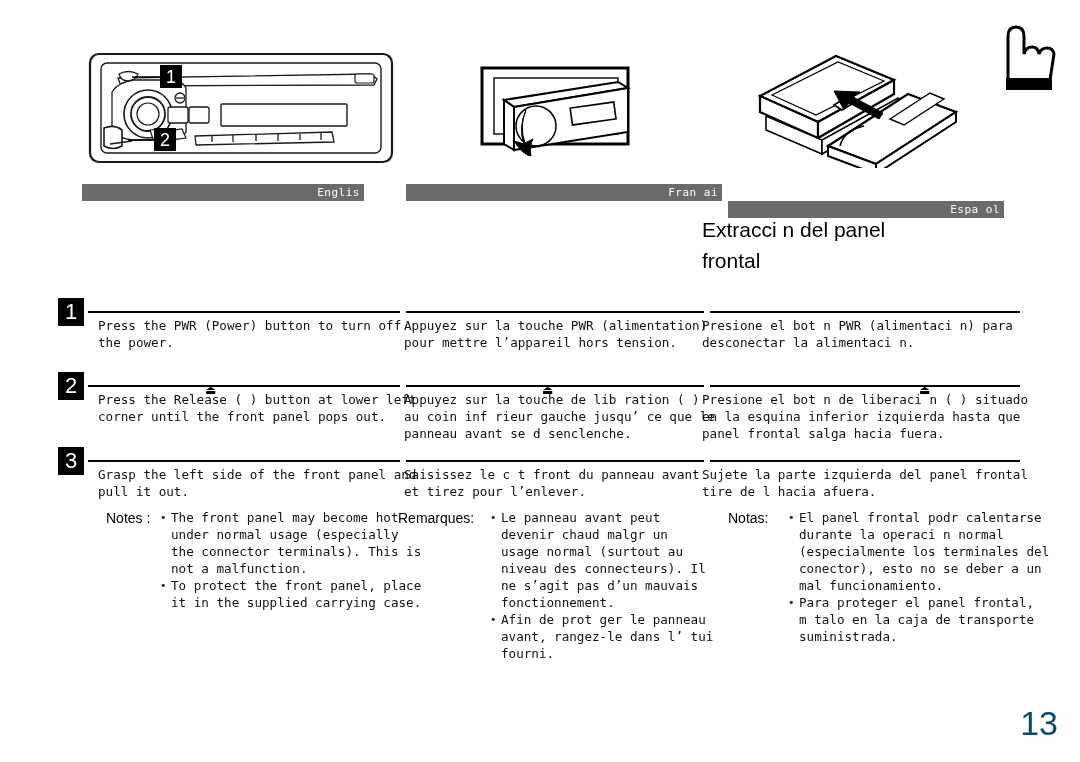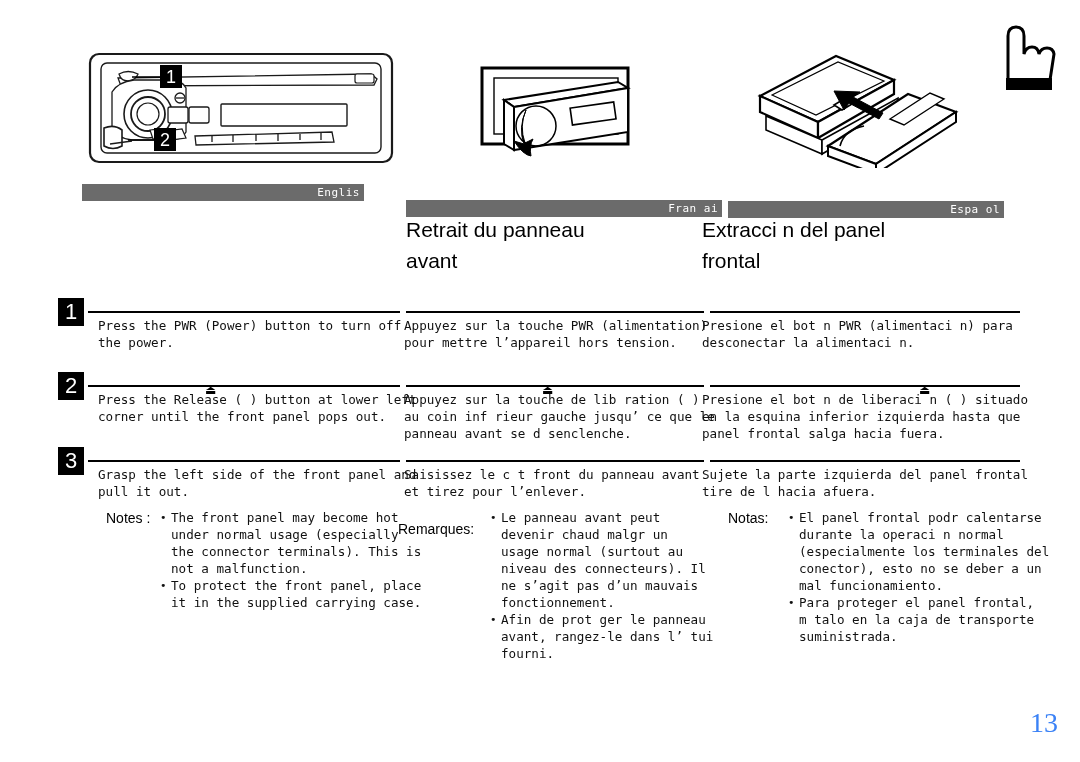--- a/index.html
+++ b/index.html
@@ -42,21 +42,21 @@
     font-size: 11px;
     line-height: 17px;
     text-align: right;
     padding-right: 4px;
     box-sizing: border-box;
     letter-spacing: 0.5px;
     overflow: hidden;
     white-space: nowrap;
   }
   .lang-en { left: 82px;  top: 184px; width: 282px; }
-  .lang-fr { left: 406px; top: 200px; width: 316px; }
+  .lang-fr { left: 406px; top: 184px; width: 316px; }
   .lang-es { left: 728px; top: 201px; width: 276px; }
 
   
   .heading {
     position: absolute;
     font-family: "Liberation Sans", sans-serif;
     font-size: 21px;
     font-weight: 400;
     line-height: 31px;
     color: #000;
@@ -124,21 +124,21 @@
   
   .notes-label {
     position: absolute;
     font-family: "Liberation Sans", sans-serif;
     font-size: 14px;
     line-height: 18px;
     color: #000;
     white-space: nowrap;
   }
   .notes-label-en { left: 106px; top: 509px; }
-  .notes-label-fr { left: 398px; top: 520px; text-align: right; }
+  .notes-label-fr { left: 398px; top: 509px; text-align: right; }
   .notes-label-es { left: 728px; top: 509px; }
 
   .notes-list {
     position: absolute;
     font-family: "DejaVu Sans Mono", "Liberation Mono", monospace;
     font-size: 12.6px;
     line-height: 17px;
     color: #111;
     list-style: none;
     margin: 0;
@@ -161,24 +161,24 @@
     top: 0;
     font-family: "DejaVu Sans", sans-serif;
     font-size: 11px;
   }
 
   
   .page-number {
     position: absolute;
     right: 22px;
     bottom: 20px;
-    font-family: Liberation Serif, serif;
-    font-size: 28px;
+    font-family: Liberation Sans, sans-serif;
+    font-size: 34px;
     line-height: 38px;
-    color: #3b82f6;
+    color: #0c4a6e;
   }
 </style>
 </head>
 <body>
 
 <div class="page">
 
   <div class="illus-row">
 
     <div class="illus illus-unit">
@@ -281,22 +281,20 @@
                  L52 58 Z" fill="#ffffff" stroke="#000000" stroke-width="3"></path>
         <rect x="8" y="56" width="46" height="16" fill="#000000"></rect>
       </svg>
     </div>
   </div>
 
   <div class="lang-bar lang-en">Englis</div>
   <div class="lang-bar lang-fr">Fran ai</div>
   <div class="lang-bar lang-es">Espa ol</div>
 
-  <div class="heading head-fr">Retrait du panneau
-avant</div>
   <div class="heading head-es">Extracci n del panel
 frontal</div>
 
   <div class="step step-1">
     <div class="badge">1</div>
     <div class="rule rule-en"></div>
     <div class="rule rule-fr"></div>
     <div class="rule rule-es"></div>
     <div class="body-col col-en">Press the PWR (Power) button to turn off
 the power.</div>

